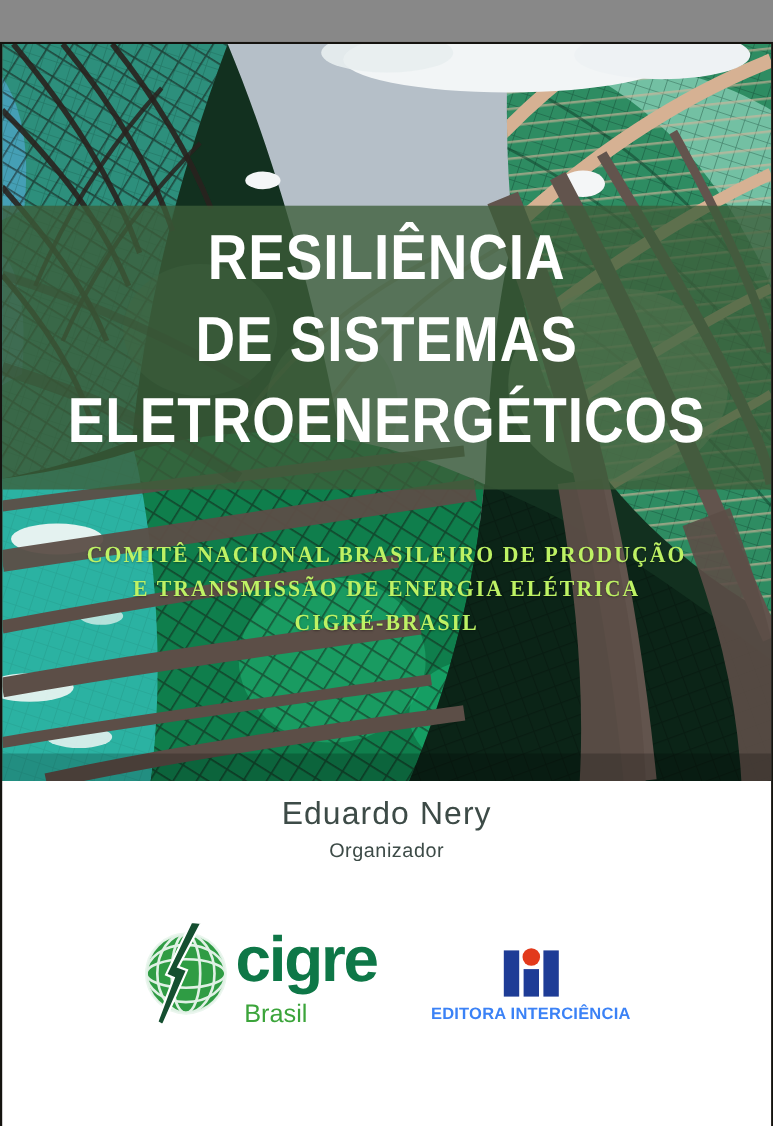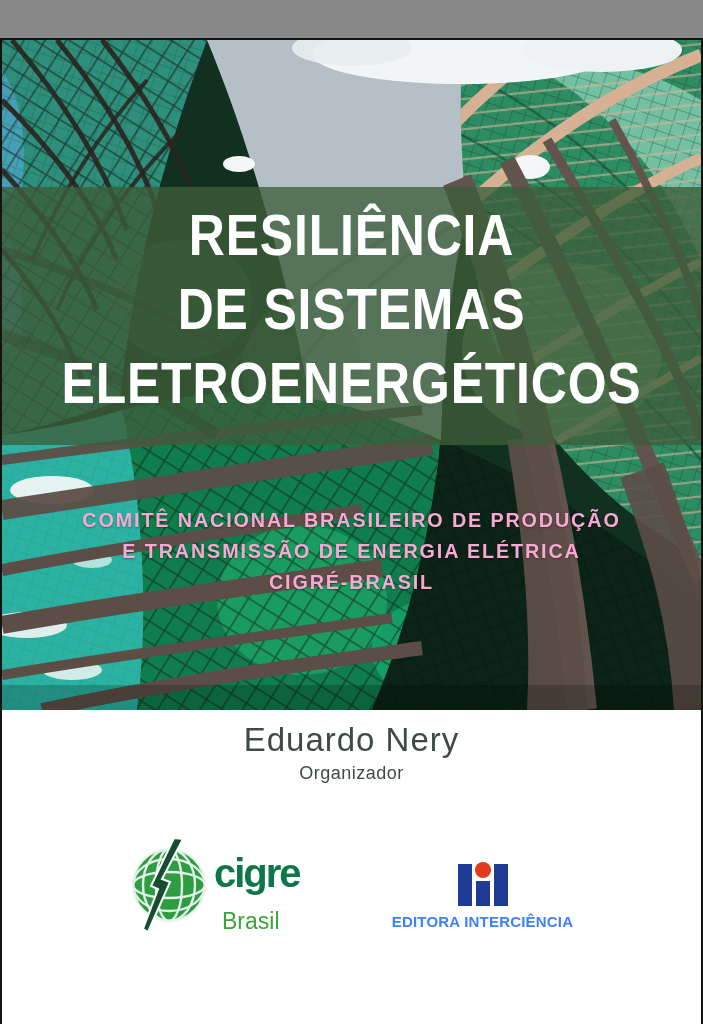--- a/index.html
+++ b/index.html
@@ -9,31 +9,31 @@
     font-family:"Liberation Sans", sans-serif;
     margin-top:38px;
   }
   
   .photo { position:absolute; left:0; top:0; width:699px; height:670px; overflow:hidden; background:#12301f; }
   .photo svg { display:block; }
   
   .band { position:absolute; left:0; top:147px; width:699px; height:258px; background:rgba(60,94,58,0.78); }
   .title { position:absolute; left:0; top:158px; width:699px; text-align:center; color:#ffffff; font-weight:bold; }
   .title-line { font-size:58px; line-height:74px; letter-spacing:1px; transform:scaleX(0.86); transform-origin:50% 50%; white-space:nowrap; }
-  .subtitle { position:absolute; left:0; top:464px; width:699px; text-align:center; color:#f9a8d4; font-weight:bold;
-              text-shadow:0 1px 2px rgba(0,0,0,0.35); }
+  .subtitle { position:absolute; left:0; top:449px; width:699px; text-align:center; color:#bef264; font-weight:bold;
+              text-shadow:0 1px 2px rgba(0,0,0,0.35);font-family:Liberation Serif, serif; }
   .subtitle-line { font-size:21px; line-height:31px; letter-spacing:2px; transform:scaleX(0.94); transform-origin:50% 50%; white-space:nowrap; }
   
   .author { position:absolute; left:0; top:682px; width:699px; text-align:center; color:#3d4b47; }
-  .author-name { font-size:33px; line-height:36px; letter-spacing:1px; }
+  .author-name { font-size:29px; line-height:36px; letter-spacing:1px; }
   .author-role { font-size:18px; line-height:30px; letter-spacing:0.5px; }
   
   .cigre { position:absolute; left:128px; top:797px; width:220px; height:115px; }
   .cigre-globe { position:absolute; left:0; top:0; }
-  .cigre-word { position:absolute; left:84px; top:6px; font-size:40px; line-height:60px; font-weight:bold; letter-spacing:-2px; color:#0e7747; }
+  .cigre-word { position:absolute; left:84px; top:6px; font-size:58px; line-height:60px; font-weight:bold; letter-spacing:-2px; color:#0e7747; }
   .cigre-country { position:absolute; left:92px; top:72px; font-size:23px; line-height:24px; font-weight:normal; color:#3ba43a; }
   
   .inter { position:absolute; left:388px; top:822px; width:185px; text-align:center; }
   .inter-mark { position:relative; width:50px; height:45px; margin:0 auto; }
   .bar { position:absolute; background:#1e3c96; width:14px; }
   .bar-left  { left:0;  top:2; top:2px; height:42px; }
   .bar-right { left:36px; top:2px; height:42px; }
   .bar-mid   { left:18px; top:19px; height:25px; }
   .red-dot { position:absolute; left:17px; top:0px; width:16px; height:16px; border-radius:50%; background:#e23a1c; }
   .inter-label { margin-top:6px; font-size:15px; font-weight:bold; color:#3b82f6; letter-spacing:0.2px; white-space:nowrap; }

